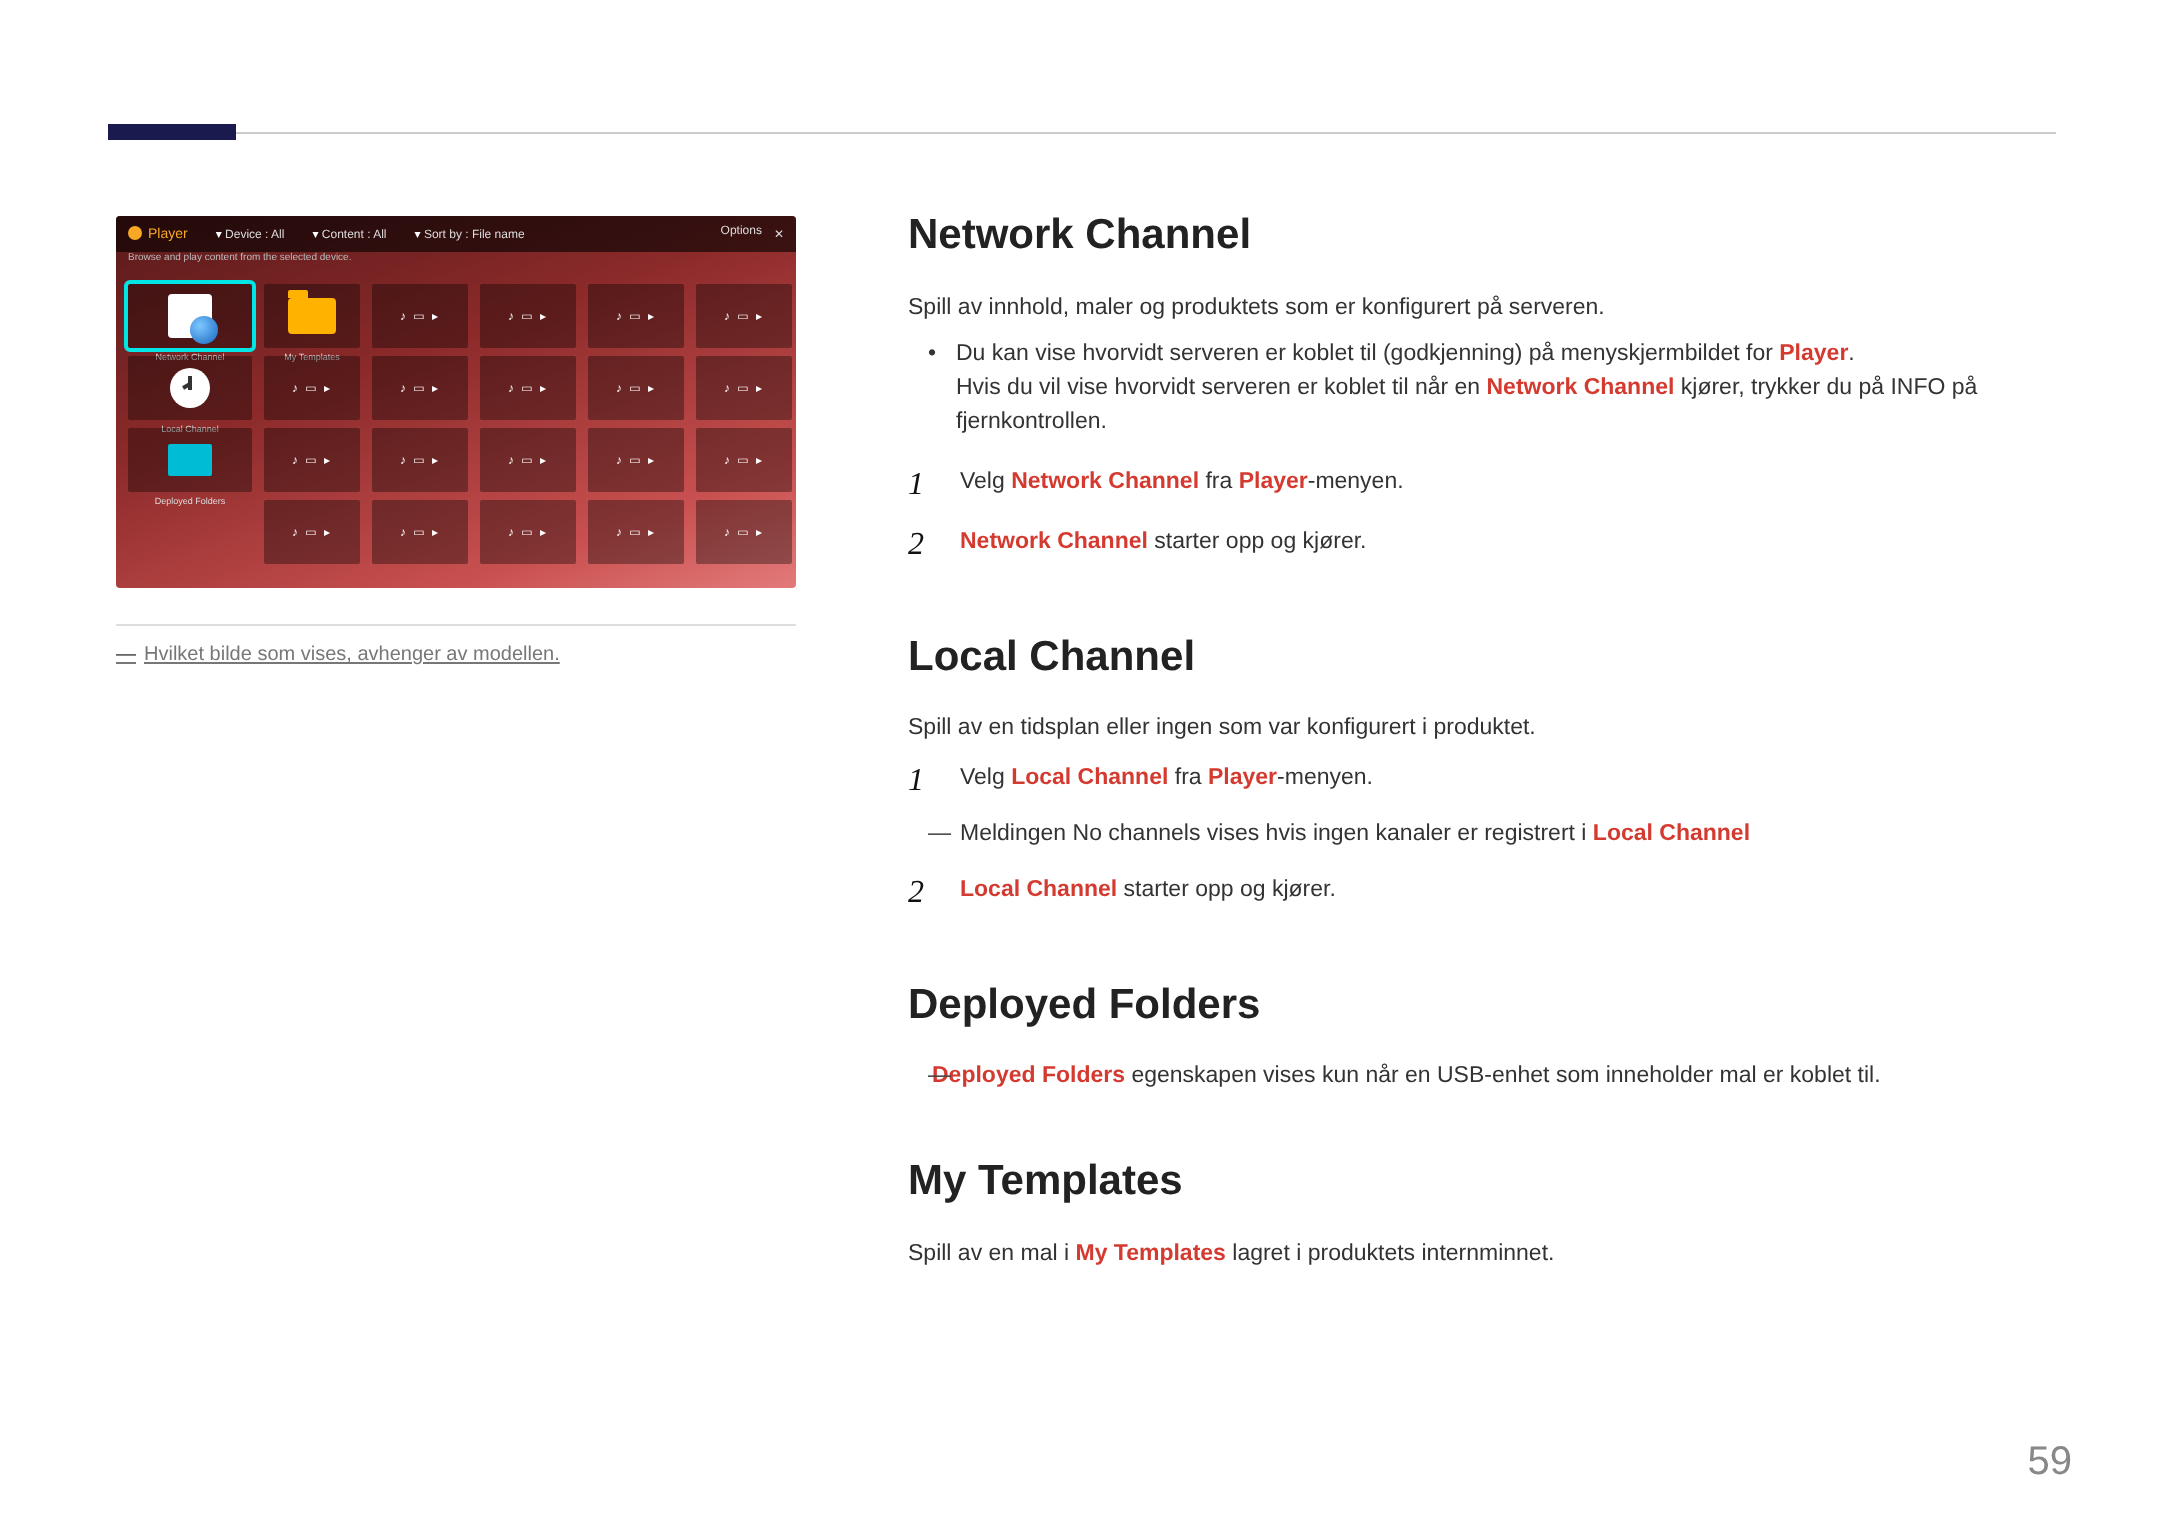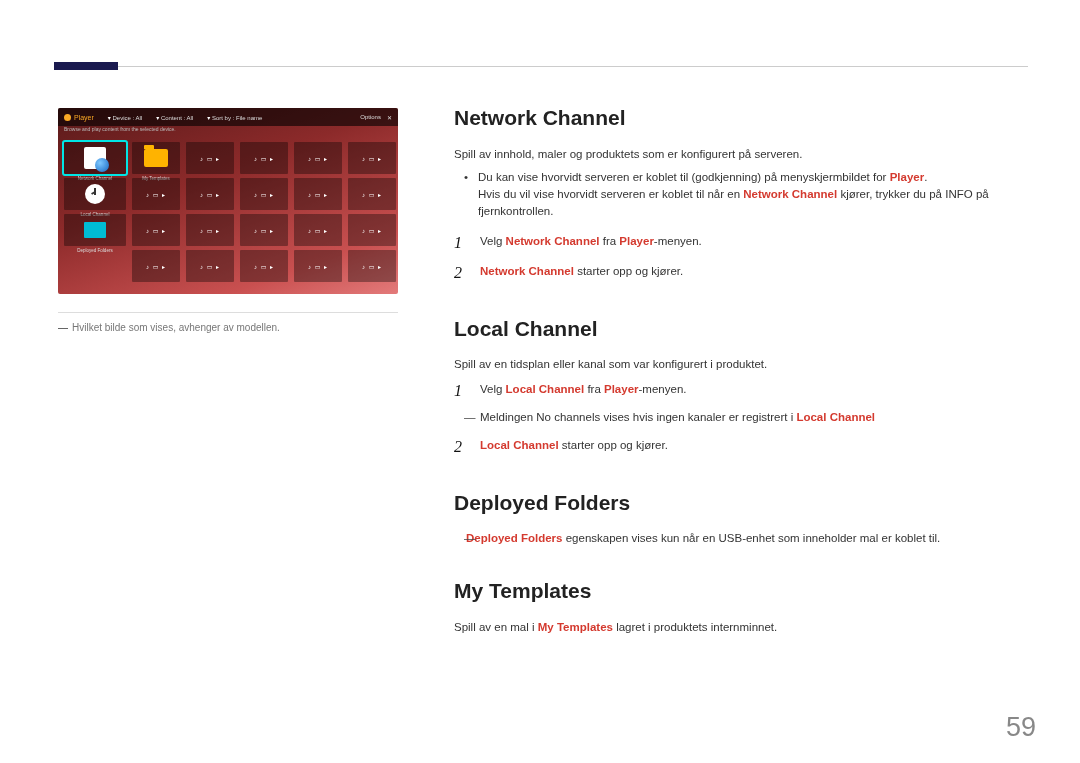--- a/index.html
+++ b/index.html
@@ -23,37 +23,37 @@
   .ic-net { width:22px; height:22px; background:#fff; border-radius:2px; position:relative;}
   .ic-net::after{content:''; position:absolute; bottom:-3px; right:-3px; width:14px; height:14px; border-radius:50%; background: radial-gradient(circle at 35% 35%, #7ec8ff, #1565c0);}
   .ic-fold { width:24px; height:18px; background:#ffb300; border-radius:2px; position:relative;}
   .ic-fold::before{content:''; position:absolute; top:-4px; left:0; width:10px; height:4px; background:#ffb300; border-radius:1px 1px 0 0;}
   .ic-clock{ width:20px; height:20px; border-radius:50%; background:#fff; position:relative;}
   .ic-clock::after{content:''; position:absolute; left:9px; top:4px; width:2px; height:7px; background:#333; transform-origin:bottom; }
   .ic-clock::before{content:''; position:absolute; left:9px; top:8px; width:2px; height:4px; background:#333; transform:rotate(60deg); transform-origin:top;}
   .ic-dep { width:22px; height:16px; background:#00bcd4; border-radius:1px;}
   .media { font-size:6px; color:#fff; letter-spacing:1px; }
   .ss-divider { position:absolute; top:312px; left:58px; width:340px; height:1px; background:#ddd;}
-  .ss-caption { position:absolute; top:322px; left:58px; font-size:10px; color:#777;}
+  .ss-caption { position:absolute; top:322px; left:58px; font-size:10px; color:#777;text-decoration:underline;}
   .ss-caption .dash { color:#333; margin-right:4px;}
   .content { position: absolute; top: 102px; left: 454px; width: 574px; font-size: 11.5px; line-height: 1.5; color:#333;}
   .content h2 { font-size: 21px; font-weight: 600; color:#222; margin: 0 0 12px; }
   .content .sect + .sect { margin-top: 28px; }
   .content p { margin: 0 0 6px; }
   .content ul { list-style: none; padding-left: 24px; margin: 2px 0 10px;}
   .content ul li { position:relative; margin-bottom:4px;}
   .content ul li::before { content:'•'; position:absolute; left:-14px; color:#333;}
   .step { display:flex; gap:12px; margin: 6px 0;}
   .step .num { font-family: Georgia, 'Times New Roman', serif; font-style: italic; font-size: 16px; font-weight:400; color:#111; min-width:14px;}
   .step .txt { padding-top:2px; flex:1;}
   .note { padding-left: 26px; position:relative; margin:4px 0 8px;}
   .note::before { content:'―'; position:absolute; left:10px; color:#444;}
   .red { color:#d43a2f; font-weight:600;}
   .dark { color:#333; font-weight:400;}
-  .pagenum { position:absolute; bottom:20px; right:44px; font-size:27px; color:#888; font-weight:300;}
+  .pagenum { position:absolute; bottom:20px; right:44px; font-size:20px; color:#888; font-weight:300;}
 </style>
 </head>
 <body>
 
 <div class="page">
   <div class="topbar"></div>
   <div class="topbar-accent"></div>
 
   <div class="screenshot-col">
     <div class="screenshot">
@@ -170,21 +170,21 @@
         <div class="txt"><span>Velg </span><span class="red">Network Channel</span><span> fra </span><span class="red">Player</span><span>-menyen.</span></div>
       </div>
       <div class="step">
         <div class="num">2</div>
         <div class="txt"><span class="red">Network Channel</span><span> starter opp og kjører.</span></div>
       </div>
     </div>
 
     <div class="sect">
       <h2>Local Channel</h2>
-      <p>Spill av en tidsplan eller kanal som var konfigurert i produktet.</p>
+      <p>Spill av en tidsplan eller ingen som var konfigurert i produktet.</p>
       <div class="step">
         <div class="num">1</div>
         <div class="txt"><span>Velg </span><span class="red">Local Channel</span><span> fra </span><span class="red">Player</span><span>-menyen.</span></div>
       </div>
       <div class="note">
         <span>Meldingen </span><span class="dark">No channels</span><span> vises hvis ingen kanaler er registrert i </span><span class="red">Local Channel</span>
       </div>
       <div class="step">
         <div class="num">2</div>
         <div class="txt"><span class="red">Local Channel</span><span> starter opp og kjører.</span></div>

